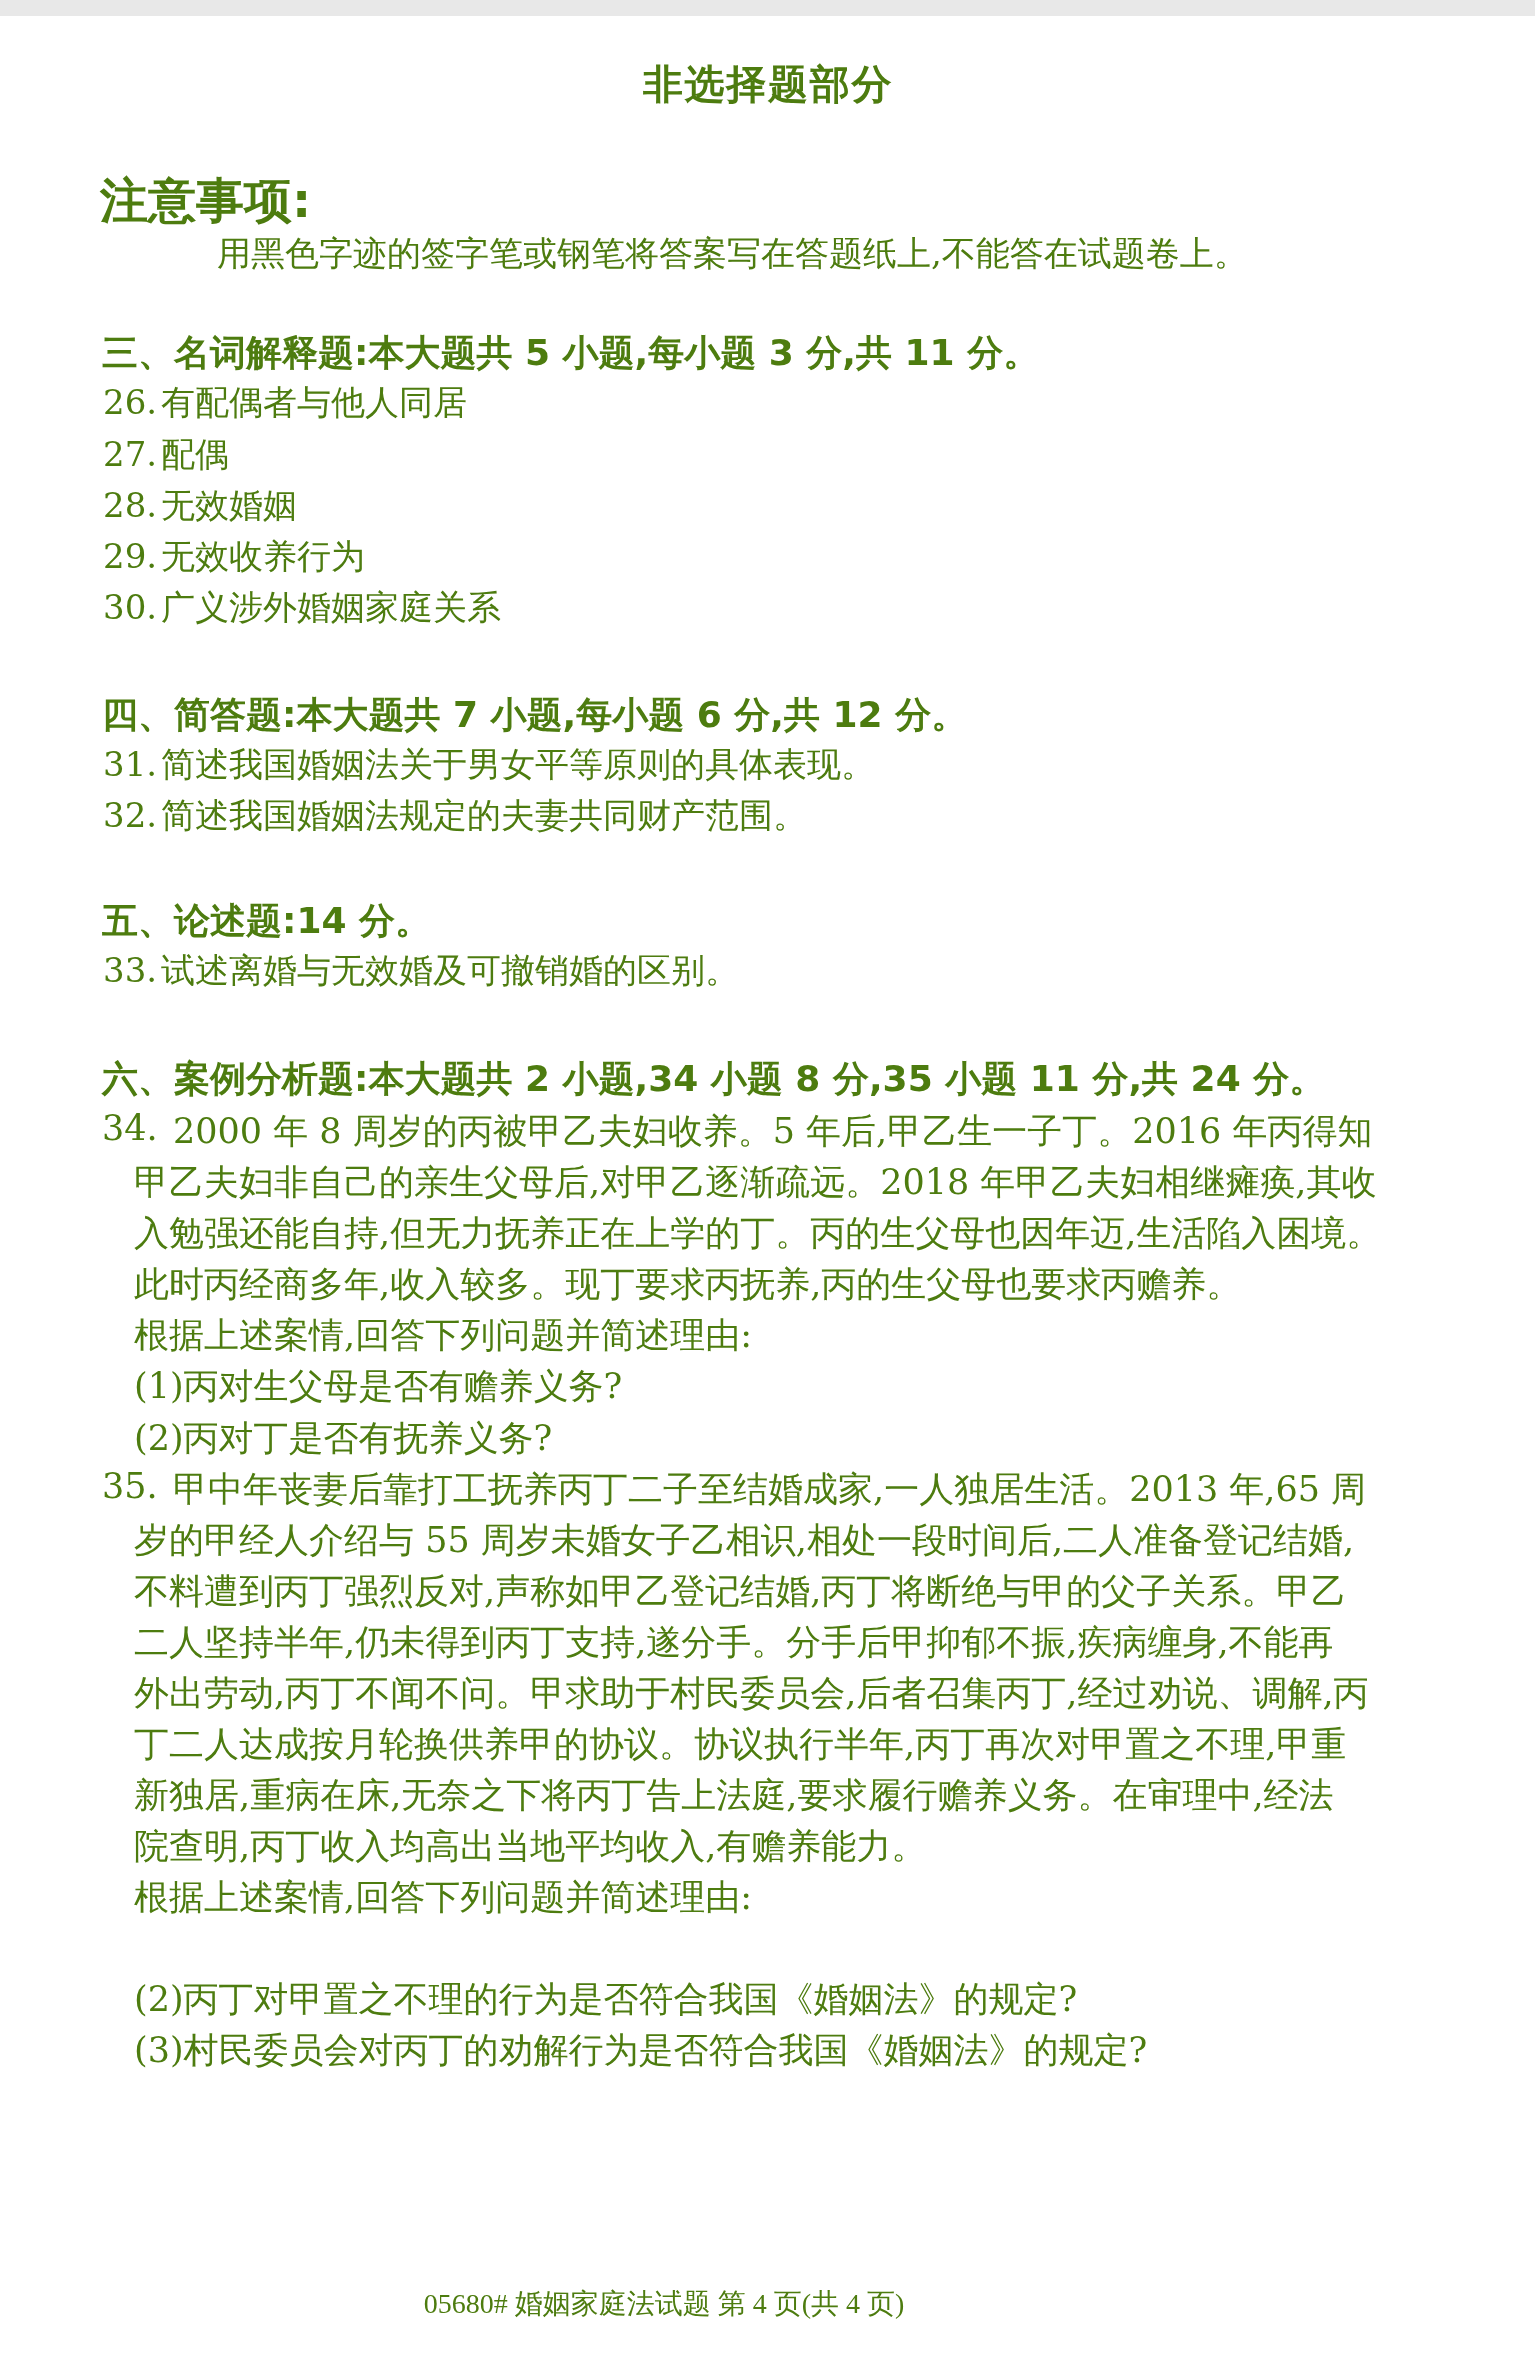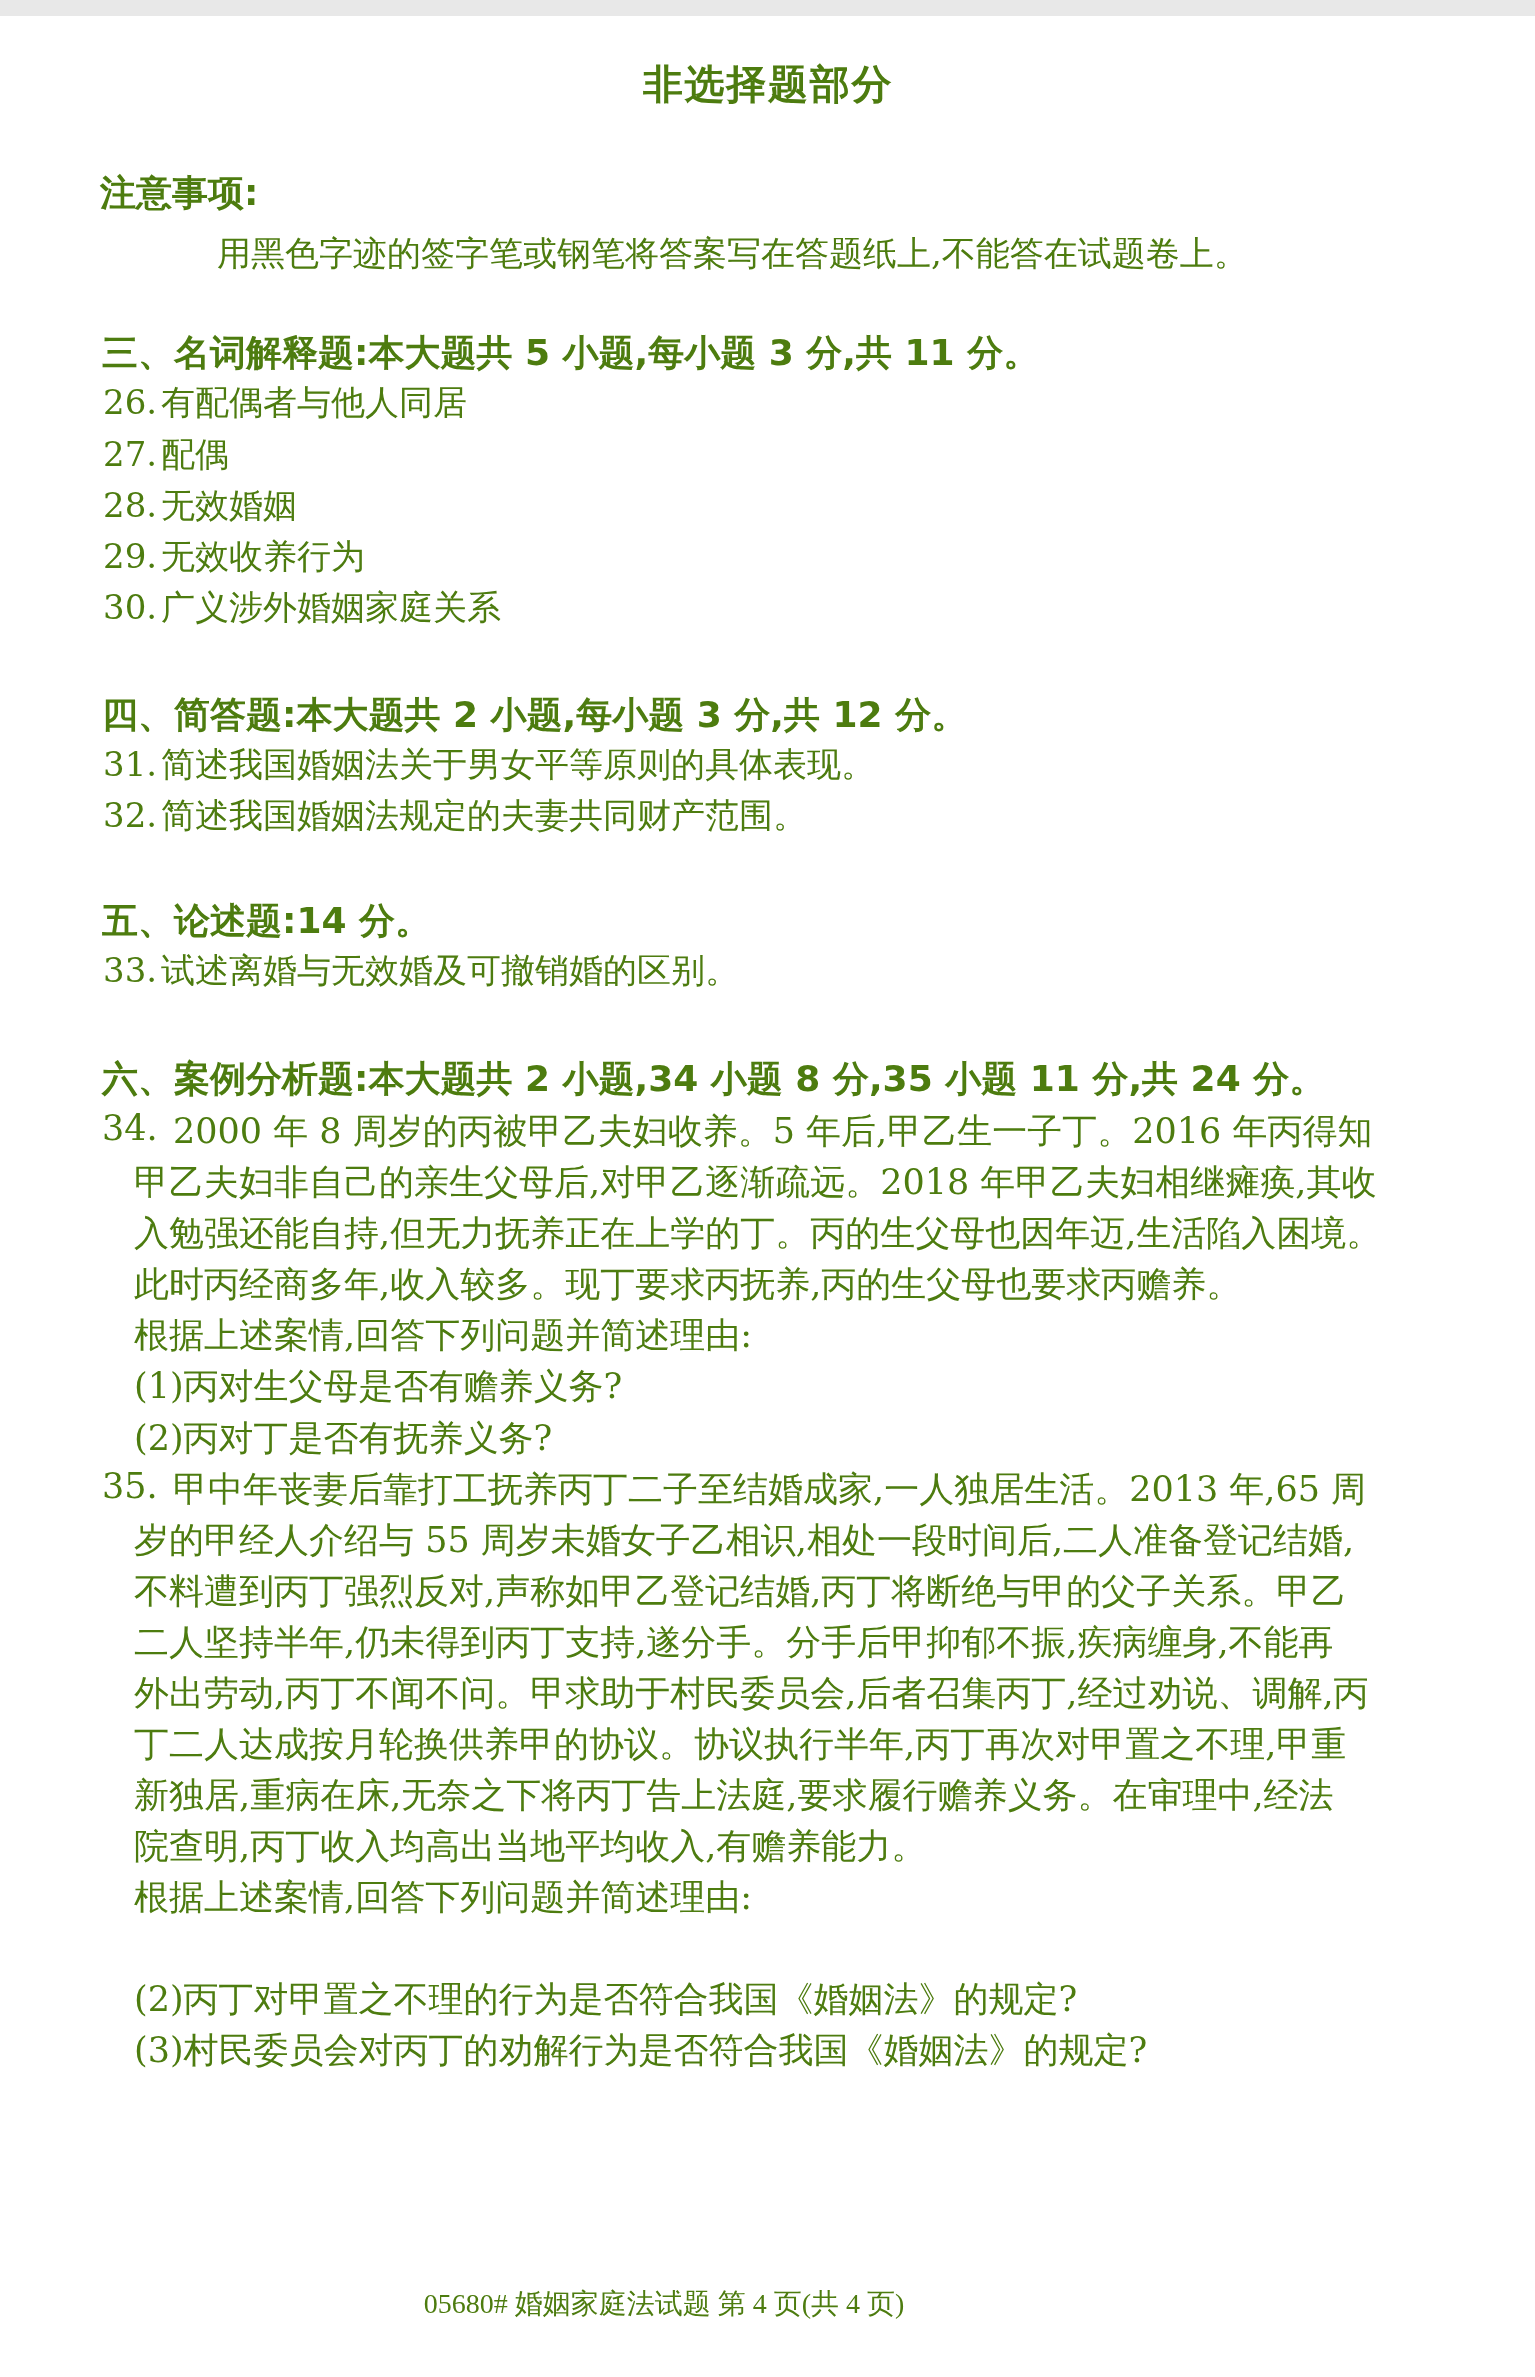--- a/index.html
+++ b/index.html
@@ -19,21 +19,21 @@
     text-align: center;
     font-family: "DejaVu Sans", sans-serif;
     font-weight: bold;
     font-size: 40px;
     letter-spacing: 1.7px;
   }
   .notice-label {
     top: 153px; left: 100px;
     font-family: "DejaVu Sans", sans-serif;
     font-weight: bold;
-    font-size: 36px;
+    font-size: 48px;
   }
   .notice-text {
     top: 215px; left: 217px;
     font-size: 34px;
   }
   .heading {
     left: 102px;
     font-family: "DejaVu Sans", sans-serif;
     font-weight: bold;
     font-size: 36px;
@@ -77,21 +77,21 @@
   <div class="abs notice-label">注意事项:</div>
   <div class="abs notice-text">用黑色字迹的签字笔或钢笔将答案写在答题纸上,不能答在试题卷上。</div>
 
   <div class="abs heading" style="top:313px">三、名词解释题:本大题共 5 小题,每小题 3 分,共 11 分。</div>
   <div class="abs item" style="top:364px"><span class="no">26.</span><span>有配偶者与他人同居</span></div>
   <div class="abs item" style="top:416px"><span class="no">27.</span><span>配偶</span></div>
   <div class="abs item" style="top:467px"><span class="no">28.</span><span>无效婚姻</span></div>
   <div class="abs item" style="top:518px"><span class="no">29.</span><span>无效收养行为</span></div>
   <div class="abs item" style="top:569px"><span class="no">30.</span><span>广义涉外婚姻家庭关系</span></div>
 
-  <div class="abs heading" style="top:675px">四、简答题:本大题共 2 小题,每小题 3 分,共 12 分。</div>
+  <div class="abs heading" style="top:675px">四、简答题:本大题共 7 小题,每小题 6 分,共 12 分。</div>
   <div class="abs item" style="top:726px"><span class="no">31.</span><span>简述我国婚姻法关于男女平等原则的具体表现。</span></div>
   <div class="abs item" style="top:777px"><span class="no">32.</span><span>简述我国婚姻法规定的夫妻共同财产范围。</span></div>
 
   <div class="abs heading" style="top:881px">五、论述题:14 分。</div>
   <div class="abs item" style="top:932px"><span class="no">33.</span><span>试述离婚与无效婚及可撤销婚的区别。</span></div>
 
   <div class="abs heading" style="top:1039px">六、案例分析题:本大题共 2 小题,34 小题 8 分,35 小题 11 分,共 24 分。</div>
 
   <div class="abs q-no" style="top:1092px">34.</div>
   <div class="abs case-first" style="top:1092px">2000 年 8 周岁的丙被甲乙夫妇收养。5 年后,甲乙生一子丁。2016 年丙得知</div>

